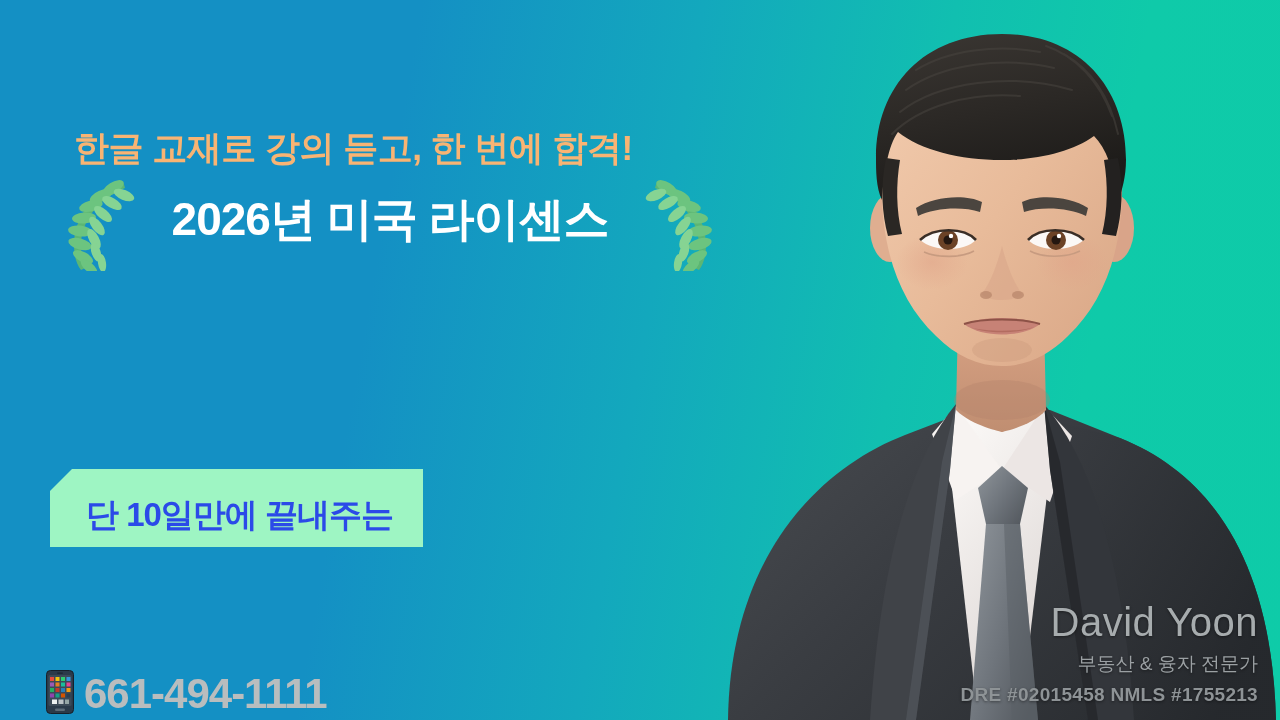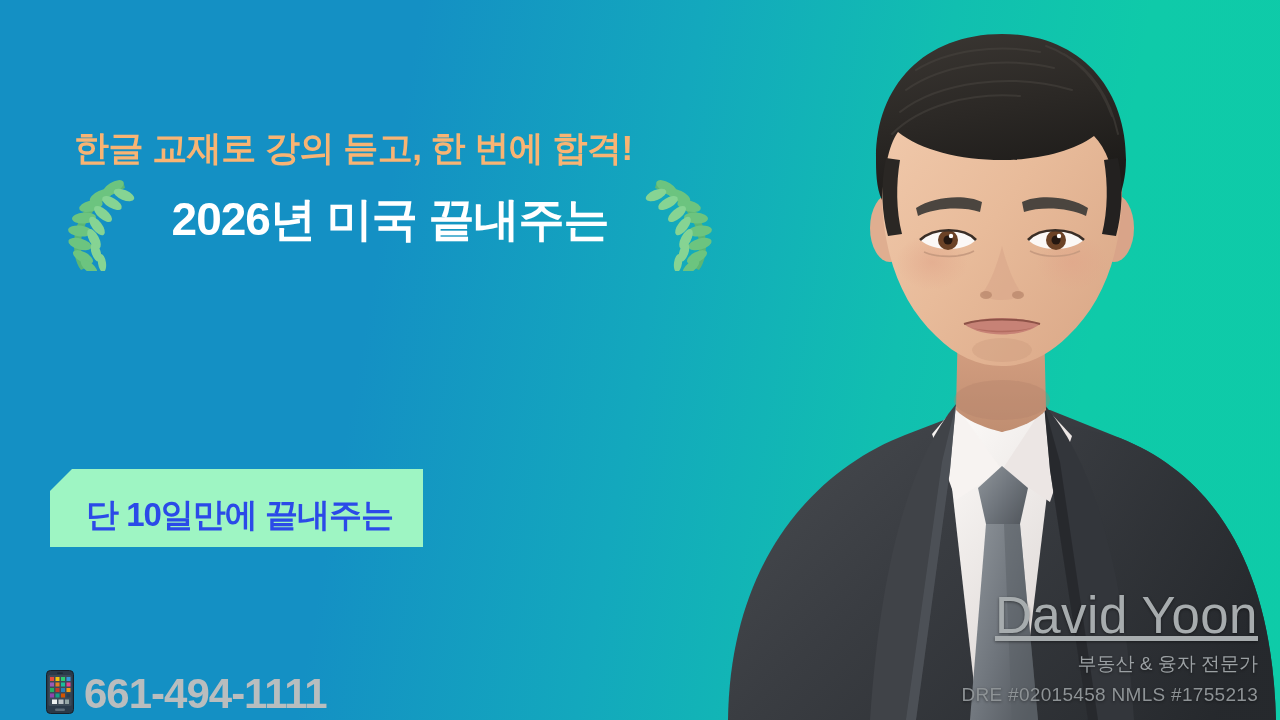--- a/index.html
+++ b/index.html
@@ -144,38 +144,38 @@
   
   .agent-block {
     position: absolute;
     right: 22px;
     bottom: 14px;
     text-align: right;
     color: #9aa0a3;
     text-shadow: 0 1px 3px rgba(0,0,0,0.45);
   }
   .agent-name {
-    font-size: 51px;
+    font-size: 40px;
     font-weight: normal;
     letter-spacing: 0.5px;
     color: #a7acae;
     line-height: 1.05;
-    text-decoration: underline;
   }
   .agent-role {
     font-size: 19px;
     margin-top: 8px;
     color: #9ba0a3;
     letter-spacing: 0px;
   }
   .agent-license {
     font-size: 19px;
     margin-top: 7px;
     color: #8e9396;
     letter-spacing: 0.3px;
+    font-weight: bold;
   }
 </style>
 </head>
 <body>
 
 <div id="banner">
 
   <div id="portrait-layer">
     <svg viewBox="0 0 560 720" preserveAspectRatio="xMidYMax meet" aria-hidden="true">
       <defs>
@@ -338,21 +338,21 @@
               <ellipse cx="43" cy="39" rx="11" ry="5" transform="rotate(40 43 39)"></ellipse>
               <ellipse cx="37" cy="51" rx="11" ry="5" transform="rotate(52 37 51)"></ellipse>
               <ellipse cx="34" cy="64" rx="11" ry="5" transform="rotate(62 34 64)"></ellipse>
               <ellipse cx="36" cy="77" rx="10" ry="4.5" transform="rotate(72 36 77)"></ellipse>
               <ellipse cx="42" cy="88" rx="9" ry="4" transform="rotate(82 42 88)"></ellipse>
             </g>
           </g>
         </svg>
       </span>
 
-      <div class="award-title">2026년 미국 끝내주는</div>
+      <div class="award-title">2026년 미국 라이센스</div>
 
       <span class="laurel right">
         <svg viewBox="0 0 78 96" aria-hidden="true">
           <g fill="#6cc47f">
             <path d="M63 6 C 34 16, 14 42, 14 70 C 14 82, 17 90, 21 95
                      L 27 92 C 23 86, 21 79, 21 70 C 21 46, 39 23, 65 13 Z" fill="#5cb673"></path>
             <g>
               <ellipse cx="53" cy="13" rx="12" ry="5.5" transform="rotate(-32 53 13)"></ellipse>
               <ellipse cx="41" cy="21" rx="12" ry="5.5" transform="rotate(-24 41 21)"></ellipse>
               <ellipse cx="31" cy="31" rx="12" ry="5.5" transform="rotate(-14 31 31)"></ellipse>

